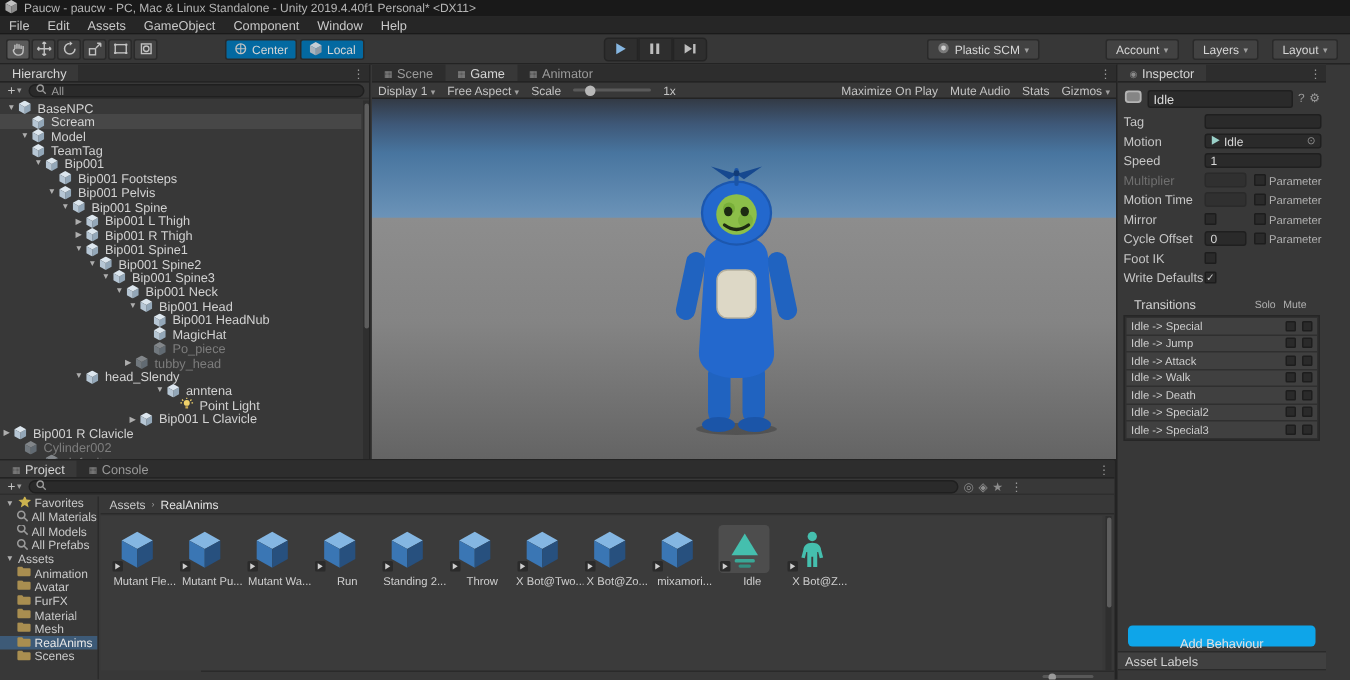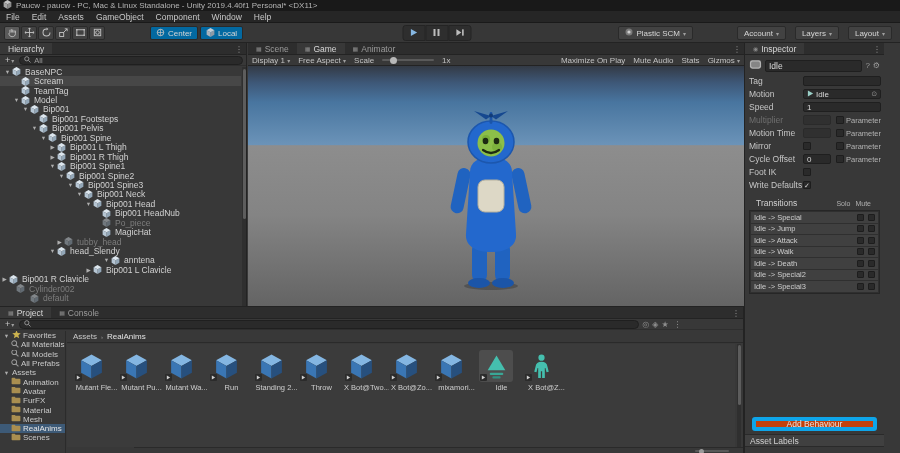--- a/index.html
+++ b/index.html
@@ -76,21 +76,21 @@
     display:flex;align-items:center;justify-content:center;font-size:7px;color:#d0d0d0;line-height:1}
   .dim .ilabel{color:#6f6f6f}
   .dim .ifield{opacity:.55}
   .trheader{display:flex;align-items:center;justify-content:space-between;margin:7px 11px 2px;color:#d2d2d2}
   .trheader .sm{font-size:7px;color:#b0b0b0;display:flex;gap:5px;padding-right:2px}
   .trlist{margin:0 4px;background:#2f2f2f;border:1px solid #262626;padding:1px}
   .trrow{height:10.5px;background:#404040;margin-bottom:1px;display:flex;align-items:center;padding:0 3px;font-size:7.5px;color:#cdcdcd}
   .trrow:last-child{margin-bottom:0}
   .trrow .sp{flex:1}
   .trrow .cb{width:7px;height:7px;margin-left:4px}
-  #addbehaviour{position:absolute;left:7px;right:7px;top:374px;height:14px;background:#c2410c;border:4px solid #0ea5e9;border-radius:3px;display:flex;align-items:center;justify-content:center;color:#e3e3e3}
+  #addbehaviour{position:absolute;left:7px;right:7px;top:374px;height:14px;background:#c2410c;border:7px solid #0ea5e9;border-radius:3px;display:flex;justify-content:center;color:#e3e3e3}
   #assetlabels{position:absolute;left:0;right:0;top:391px;height:13px;background:#404040;border-top:1px solid #2a2a2a;border-bottom:1px solid #2a2a2a;display:flex;align-items:center;padding:0 5px;color:#d0d0d0}
   
   #project{position:absolute;left:0;top:306px;width:744px;height:147px;background:#383838;border-top:1px solid #232323;border-right:1px solid #232323;overflow:hidden}
   #project-left{position:absolute;left:0;top:24px;width:66px;bottom:0;border-right:1px solid #2b2b2b;font-size:8px;overflow:hidden}
   .prow{height:9.3px;display:flex;align-items:center;gap:2px;padding-left:3px;white-space:nowrap;overflow:hidden}
   .prow .parrow{width:7px;flex:none;font-size:5.5px;color:#aeaeae;text-align:center}
   .prow .plabel{overflow:hidden;text-overflow:ellipsis;color:#c9c9c9;max-width:46px}
   .prow.indent{padding-left:11px}
   .prow.sel{background:#3d5a77}
   .prow.sel .plabel{color:#e6e6e6}
@@ -264,40 +264,40 @@
         <span class="ticon">
           <svg width="9" height="9" viewBox="0 0 10 10">
             <path d="M5 4.8 9.3 2.4 9.3 7.6 5 10Z" fill="#93a7b8"></path>
             <path d="M5 0 9.3 2.4 5 4.8 .7 2.4Z" fill="#dce6ee"></path>
             <path d="M.7 2.4 5 4.8 5 10 .7 7.6Z" fill="#b6c6d4"></path>
           </svg>
         </span>
         <span class="tlabel">Scream</span>
       </div>
       <div class="hrow" style="padding-left: 12px;">
+        <span class="arrow">▼</span>
+        <span class="ticon">
+          <svg width="9" height="9" viewBox="0 0 10 10">
+            <path d="M5 4.8 9.3 2.4 9.3 7.6 5 10Z" fill="#93a7b8"></path>
+            <path d="M5 0 9.3 2.4 5 4.8 .7 2.4Z" fill="#dce6ee"></path>
+            <path d="M.7 2.4 5 4.8 5 10 .7 7.6Z" fill="#b6c6d4"></path>
+          </svg>
+        </span>
+        <span class="tlabel">Model</span>
+      </div>
+      <div class="hrow" style="padding-left: 12px;">
         <span class="arrow"></span>
         <span class="ticon">
           <svg width="9" height="9" viewBox="0 0 10 10">
             <path d="M5 4.8 9.3 2.4 9.3 7.6 5 10Z" fill="#93a7b8"></path>
             <path d="M5 0 9.3 2.4 5 4.8 .7 2.4Z" fill="#dce6ee"></path>
             <path d="M.7 2.4 5 4.8 5 10 .7 7.6Z" fill="#b6c6d4"></path>
           </svg>
         </span>
         <span class="tlabel">TeamTag</span>
-      </div>
-      <div class="hrow" style="padding-left: 12px;">
-        <span class="arrow">▼</span>
-        <span class="ticon">
-          <svg width="9" height="9" viewBox="0 0 10 10">
-            <path d="M5 4.8 9.3 2.4 9.3 7.6 5 10Z" fill="#93a7b8"></path>
-            <path d="M5 0 9.3 2.4 5 4.8 .7 2.4Z" fill="#dce6ee"></path>
-            <path d="M.7 2.4 5 4.8 5 10 .7 7.6Z" fill="#b6c6d4"></path>
-          </svg>
-        </span>
-        <span class="tlabel">Model</span>
       </div>
       <div class="hrow" style="padding-left: 21px;">
         <span class="arrow">▼</span>
         <span class="ticon">
           <svg width="9" height="9" viewBox="0 0 10 10">
             <path d="M5 4.8 9.3 2.4 9.3 7.6 5 10Z" fill="#93a7b8"></path>
             <path d="M5 0 9.3 2.4 5 4.8 .7 2.4Z" fill="#dce6ee"></path>
             <path d="M.7 2.4 5 4.8 5 10 .7 7.6Z" fill="#b6c6d4"></path>
           </svg>
         </span>
@@ -417,74 +417,87 @@
         <span class="arrow"></span>
         <span class="ticon">
           <svg width="9" height="9" viewBox="0 0 10 10">
             <path d="M5 4.8 9.3 2.4 9.3 7.6 5 10Z" fill="#93a7b8"></path>
             <path d="M5 0 9.3 2.4 5 4.8 .7 2.4Z" fill="#dce6ee"></path>
             <path d="M.7 2.4 5 4.8 5 10 .7 7.6Z" fill="#b6c6d4"></path>
           </svg>
         </span>
         <span class="tlabel">Bip001 HeadNub</span>
       </div>
+      <div class="hrow" style="padding-left: 93px;">
+        <span class="arrow"></span>
+        <span class="ticon">
+          <svg width="9" height="9" viewBox="0 0 10 10">
+            <path d="M5 4.8 9.3 2.4 9.3 7.6 5 10Z" fill="#93a7b8"></path>
+            <path d="M5 0 9.3 2.4 5 4.8 .7 2.4Z" fill="#dce6ee"></path>
+            <path d="M.7 2.4 5 4.8 5 10 .7 7.6Z" fill="#b6c6d4"></path>
+          </svg>
+        </span>
+        <span class="tlabel">MagicHat</span>
+      </div>
       <div class="hrow inactive" style="padding-left: 93px;">
         <span class="arrow"></span>
         <span class="ticon">
           <svg width="9" height="9" viewBox="0 0 10 10">
             <path d="M5 4.8 9.3 2.4 9.3 7.6 5 10Z" fill="#93a7b8"></path>
             <path d="M5 0 9.3 2.4 5 4.8 .7 2.4Z" fill="#dce6ee"></path>
             <path d="M.7 2.4 5 4.8 5 10 .7 7.6Z" fill="#b6c6d4"></path>
           </svg>
         </span>
         <span class="tlabel">Po_piece</span>
       </div>
-      <div class="hrow" style="padding-left: 93px;">
+      <div class="hrow inactive" style="padding-left: 81px;">
+        <span class="arrow">▶</span>
+        <span class="ticon">
+          <svg width="9" height="9" viewBox="0 0 10 10">
+            <path d="M5 4.8 9.3 2.4 9.3 7.6 5 10Z" fill="#93a7b8"></path>
+            <path d="M5 0 9.3 2.4 5 4.8 .7 2.4Z" fill="#dce6ee"></path>
+            <path d="M.7 2.4 5 4.8 5 10 .7 7.6Z" fill="#b6c6d4"></path>
+          </svg>
+        </span>
+        <span class="tlabel">tubby_head</span>
+      </div>
+      <div class="hrow" style="padding-left: 48px;">
+        <span class="arrow">▼</span>
+        <span class="ticon">
+          <svg width="9" height="9" viewBox="0 0 10 10">
+            <path d="M5 4.8 9.3 2.4 9.3 7.6 5 10Z" fill="#93a7b8"></path>
+            <path d="M5 0 9.3 2.4 5 4.8 .7 2.4Z" fill="#dce6ee"></path>
+            <path d="M.7 2.4 5 4.8 5 10 .7 7.6Z" fill="#b6c6d4"></path>
+          </svg>
+        </span>
+        <span class="tlabel">head_Slendy</span>
+      </div>
+      <div class="hrow" style="padding-left: 102px;">
+        <span class="arrow">▼</span>
+        <span class="ticon">
+          <svg width="9" height="9" viewBox="0 0 10 10">
+            <path d="M5 4.8 9.3 2.4 9.3 7.6 5 10Z" fill="#93a7b8"></path>
+            <path d="M5 0 9.3 2.4 5 4.8 .7 2.4Z" fill="#dce6ee"></path>
+            <path d="M.7 2.4 5 4.8 5 10 .7 7.6Z" fill="#b6c6d4"></path>
+          </svg>
+        </span>
+        <span class="tlabel">anntena</span>
+      </div>
+      <div class="hrow" style="padding-left: 111px;">
         <span class="arrow"></span>
         <span class="ticon">
           <svg width="9" height="9" viewBox="0 0 10 10">
-            <path d="M5 4.8 9.3 2.4 9.3 7.6 5 10Z" fill="#93a7b8"></path>
-            <path d="M5 0 9.3 2.4 5 4.8 .7 2.4Z" fill="#dce6ee"></path>
-            <path d="M.7 2.4 5 4.8 5 10 .7 7.6Z" fill="#b6c6d4"></path>
-          </svg>
-        </span>
-        <span class="tlabel">MagicHat</span>
-      </div>
-      <div class="hrow inactive" style="padding-left: 55px;">
-        <span class="arrow">▶</span>
-        <span class="ticon">
-          <svg width="9" height="9" viewBox="0 0 10 10">
-            <path d="M5 4.8 9.3 2.4 9.3 7.6 5 10Z" fill="#93a7b8"></path>
-            <path d="M5 0 9.3 2.4 5 4.8 .7 2.4Z" fill="#dce6ee"></path>
-            <path d="M.7 2.4 5 4.8 5 10 .7 7.6Z" fill="#b6c6d4"></path>
-          </svg>
-        </span>
-        <span class="tlabel">tubby_head</span>
-      </div>
-      <div class="hrow" style="padding-left: 48px;">
-        <span class="arrow">▼</span>
-        <span class="ticon">
-          <svg width="9" height="9" viewBox="0 0 10 10">
-            <path d="M5 4.8 9.3 2.4 9.3 7.6 5 10Z" fill="#93a7b8"></path>
-            <path d="M5 0 9.3 2.4 5 4.8 .7 2.4Z" fill="#dce6ee"></path>
-            <path d="M.7 2.4 5 4.8 5 10 .7 7.6Z" fill="#b6c6d4"></path>
-          </svg>
-        </span>
-        <span class="tlabel">head_Slendy</span>
-      </div>
-      <div class="hrow" style="padding-left: 102px;">
-        <span class="arrow">▼</span>
-        <span class="ticon">
-          <svg width="9" height="9" viewBox="0 0 10 10">
-            <path d="M5 4.8 9.3 2.4 9.3 7.6 5 10Z" fill="#93a7b8"></path>
-            <path d="M5 0 9.3 2.4 5 4.8 .7 2.4Z" fill="#dce6ee"></path>
-            <path d="M.7 2.4 5 4.8 5 10 .7 7.6Z" fill="#b6c6d4"></path>
-          </svg>
-        </span>
-        <span class="tlabel">anntena</span>
+            <circle cx="5" cy="4" r="2.2" fill="#f0d26a"></circle>
+            <path d="M4 6.5h2v1.6H4Z" fill="#caa94e"></path>
+            <g stroke="#f0d26a" stroke-width=".9">
+              <path d="M5 0v1.2M1.5 1.5l.9.9M8.5 1.5l-.9.9M.3 4h1.2M8.5 4h1.2"></path>
+            </g>
+          </svg>
+        </span>
+        <span class="tlabel">Point Light</span>
       </div>
       <div class="hrow" style="padding-left: 84px;">
         <span class="arrow">▶</span>
         <span class="ticon">
           <svg width="9" height="9" viewBox="0 0 10 10">
             <path d="M5 4.8 9.3 2.4 9.3 7.6 5 10Z" fill="#93a7b8"></path>
             <path d="M5 0 9.3 2.4 5 4.8 .7 2.4Z" fill="#dce6ee"></path>
             <path d="M.7 2.4 5 4.8 5 10 .7 7.6Z" fill="#b6c6d4"></path>
           </svg>
         </span>

